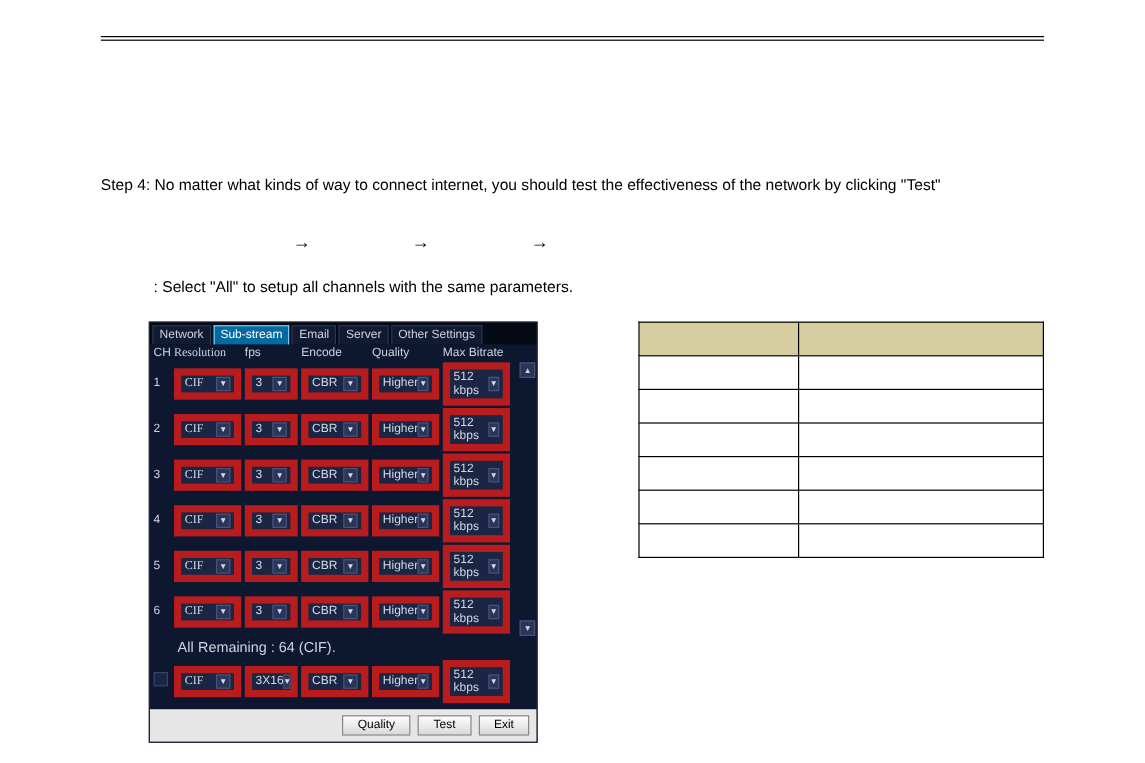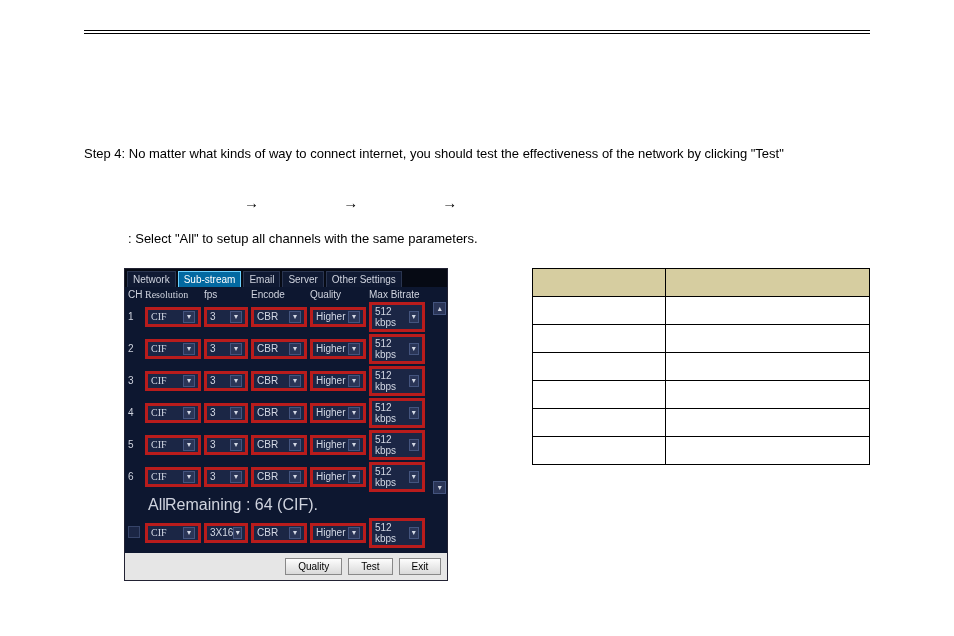--- a/index.html
+++ b/index.html
@@ -84,21 +84,21 @@
   .cell-res { width: 56px; font-family: Liberation Serif, serif; }
   .cell-fps { width: 44px; }
   .cell-enc { width: 56px; }
   .cell-qual { width: 56px; }
   .cell-bit { width: 56px; }
   .sel {
     display: flex;
     align-items: center;
     justify-content: space-between;
     background: #1b2645;
-    border: 3px solid #b91c1c;
+    border: 6px solid #b91c1c;
     padding: 1px 3px;
     box-sizing: border-box;
     cursor: pointer;
     color: #d3d8e4;
   }
   .sel .arr {
     width: 10px;
     height: 10px;
     display: inline-flex;
     align-items: center;
@@ -127,21 +127,21 @@
     background: #2a3557;
     border: 1px solid #44547e;
     font-size: 8px;
     display: flex;
     align-items: center;
     justify-content: center;
     cursor: pointer;
   }
   .dvr-remaining {
     padding: 2px 0 4px 20px;
-    font-size: 16px;
+    font-size: 12px;
     display:flex;
   }
   .dvr-remaining .lbl{margin-left:3px;}
   .dvr-footer {
     display: flex;
     justify-content: flex-end;
     gap: 6px;
     padding: 5px 6px;
     background: #e6e6e6;
   }

